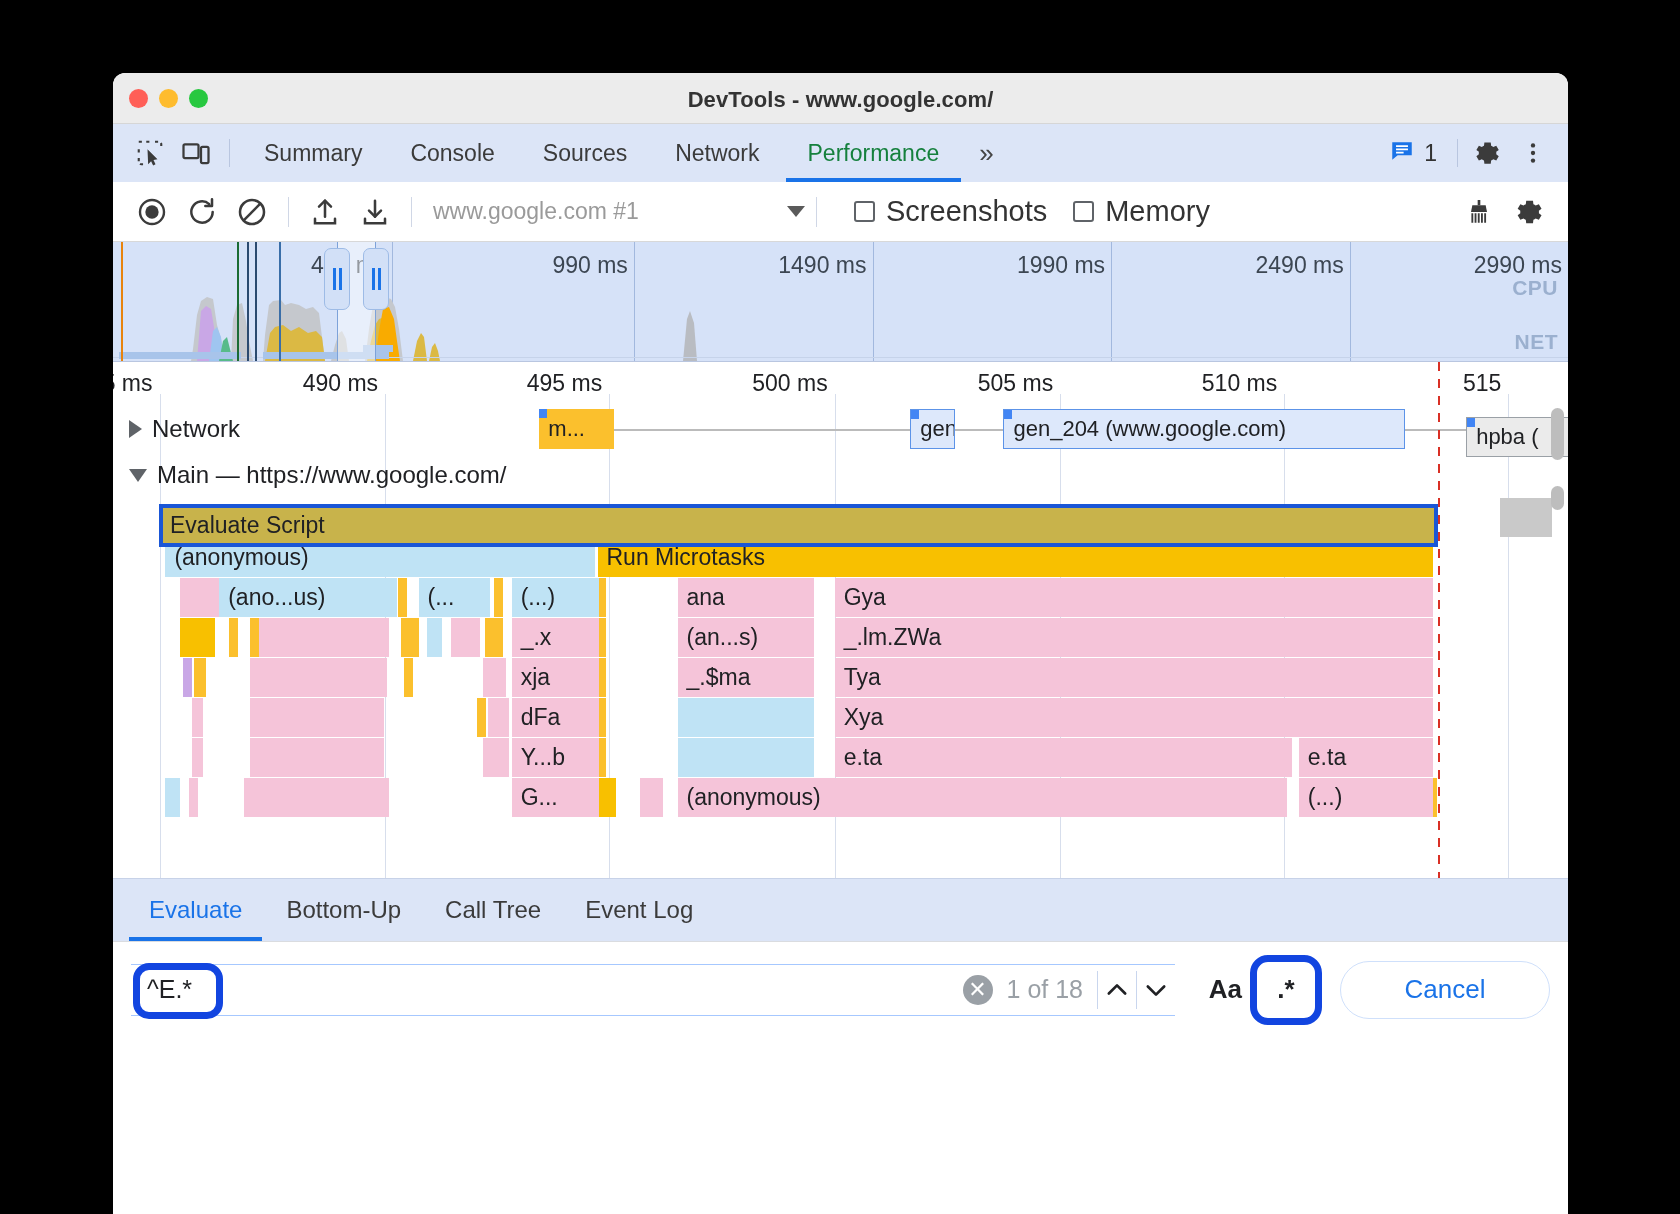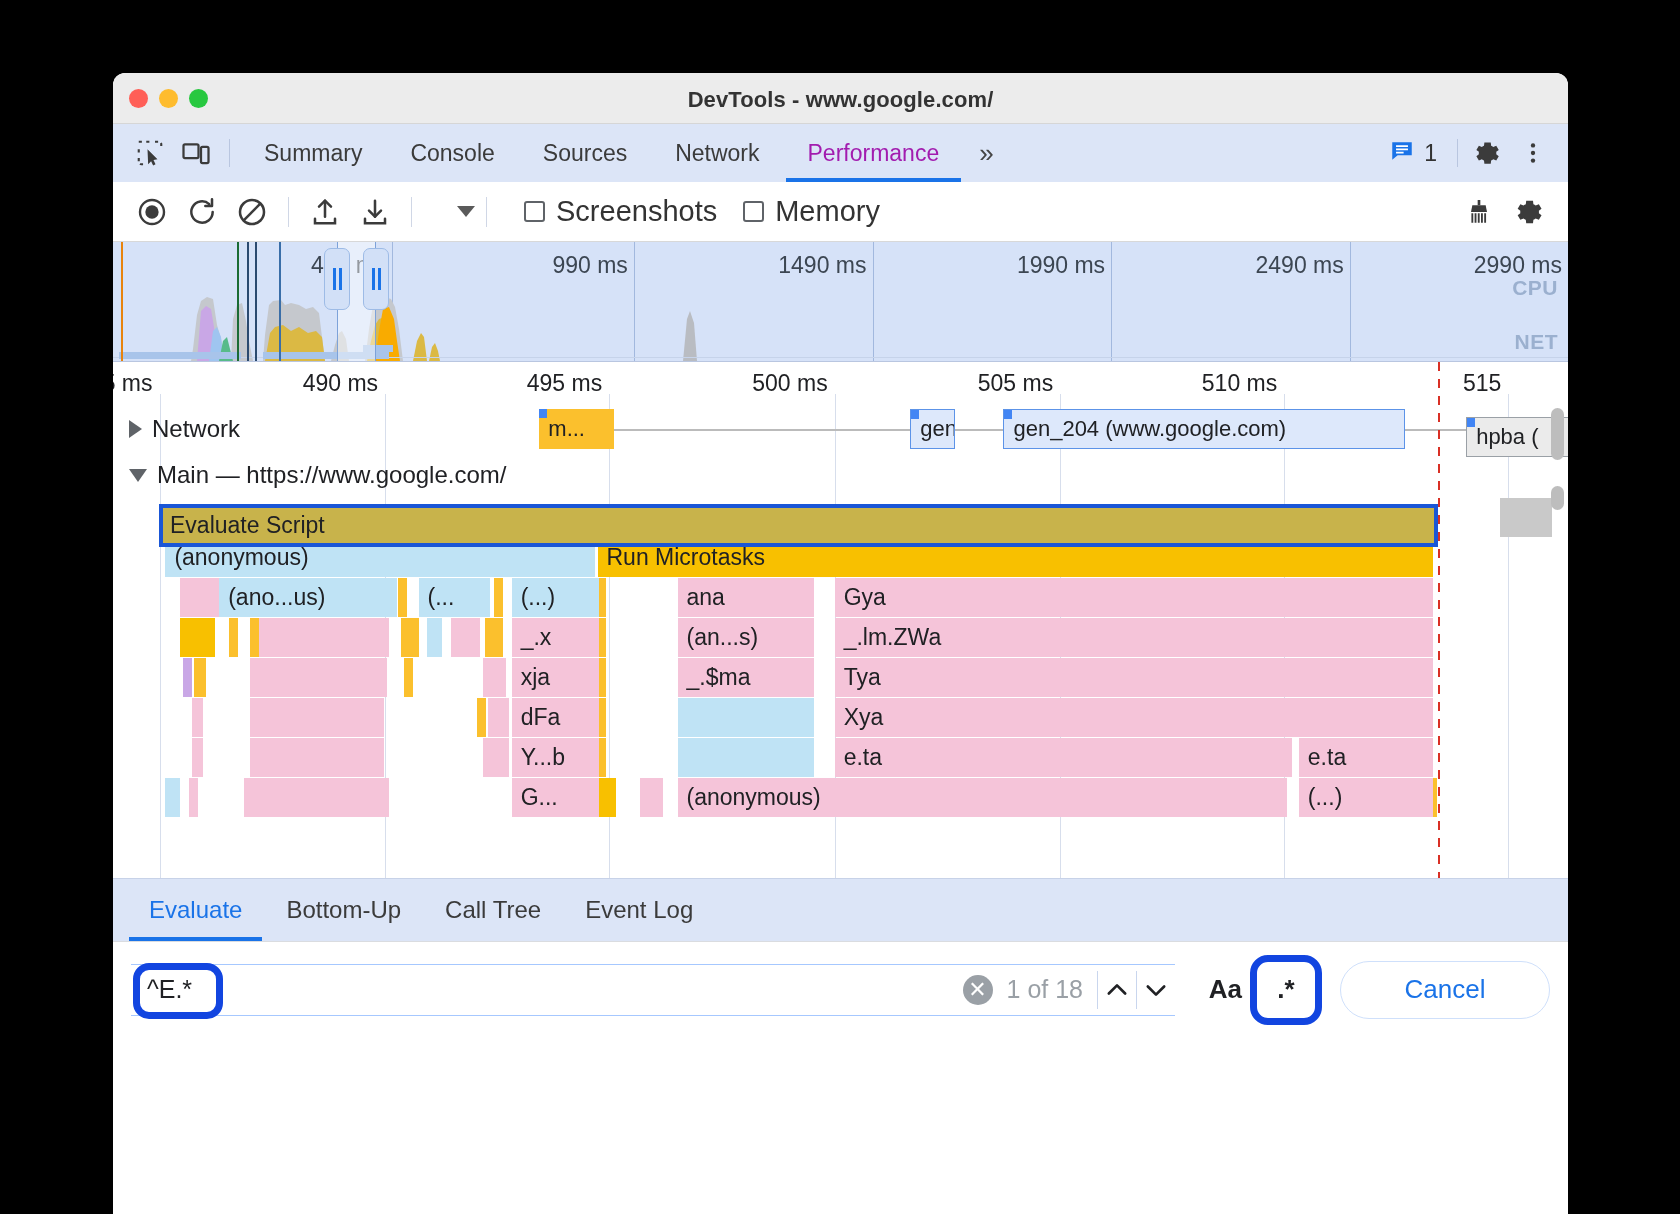--- a/index.html
+++ b/index.html
@@ -66,21 +66,21 @@
   .tabs { display: flex; align-items: center; height: 100%; }
   .tab {
     position: relative;
     padding: 0 24px;
     height: 100%;
     display: flex; align-items: center;
     font-size: 23px; color: #3b3b3b;
     cursor: pointer;
     white-space: nowrap;
   }
-  .tab.active { color: #a21caf; }
+  .tab.active { color: #15803d; }
   .tab.active::after {
     content: ""; position: absolute;
     left: 2px; right: 2px; bottom: 0; height: 4px; background: #1a73e8;
   }
   .tabmore {
     padding: 0 16px; font-size: 26px; color: #444;
     display: flex; align-items: center; cursor: pointer;
     letter-spacing: -3px;
   }
   .issues {
@@ -448,20 +448,21 @@
       </div>
       <div class="tbtn">
         <svg width="32" height="32" viewBox="0 0 24 24">
           <path d="M12 3.5v12" stroke="#3b3b3b" stroke-width="1.9" stroke-linecap="round"></path>
           <path d="M7.5 11L12 15.5 16.5 11" stroke="#3b3b3b" stroke-width="1.9" fill="none" stroke-linecap="round" stroke-linejoin="round"></path>
           <path d="M4.5 17v3.5h15V17" stroke="#3b3b3b" stroke-width="1.9" fill="none" stroke-linecap="round"></path>
         </svg>
       </div>
       <div class="tbdiv"></div>
       <div class="combo">
+        <span class="combo-text">www.google.com #1</span>
         <span class="caret-dn"></span>
       </div>
       <div class="tbdiv"></div>
       <div class="chk-wrap">
         <span class="chkbox"></span>
         <span class="chk-label">Screenshots</span>
       </div>
       <div class="chk-wrap">
         <span class="chkbox"></span>
         <span class="chk-label">Memory</span>

